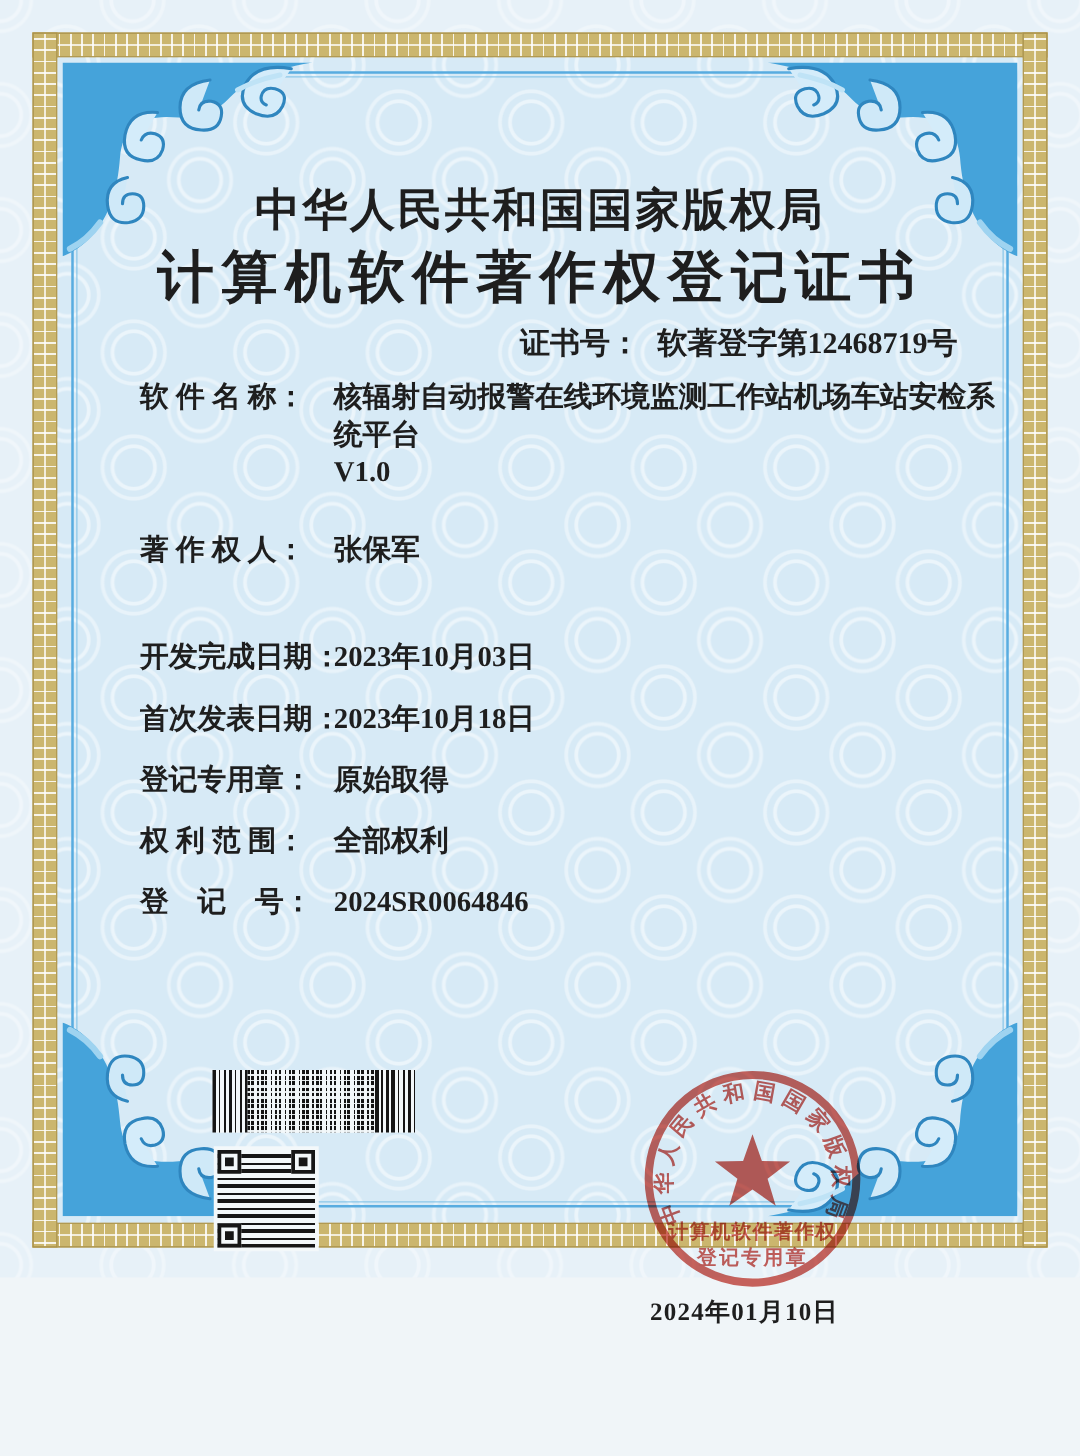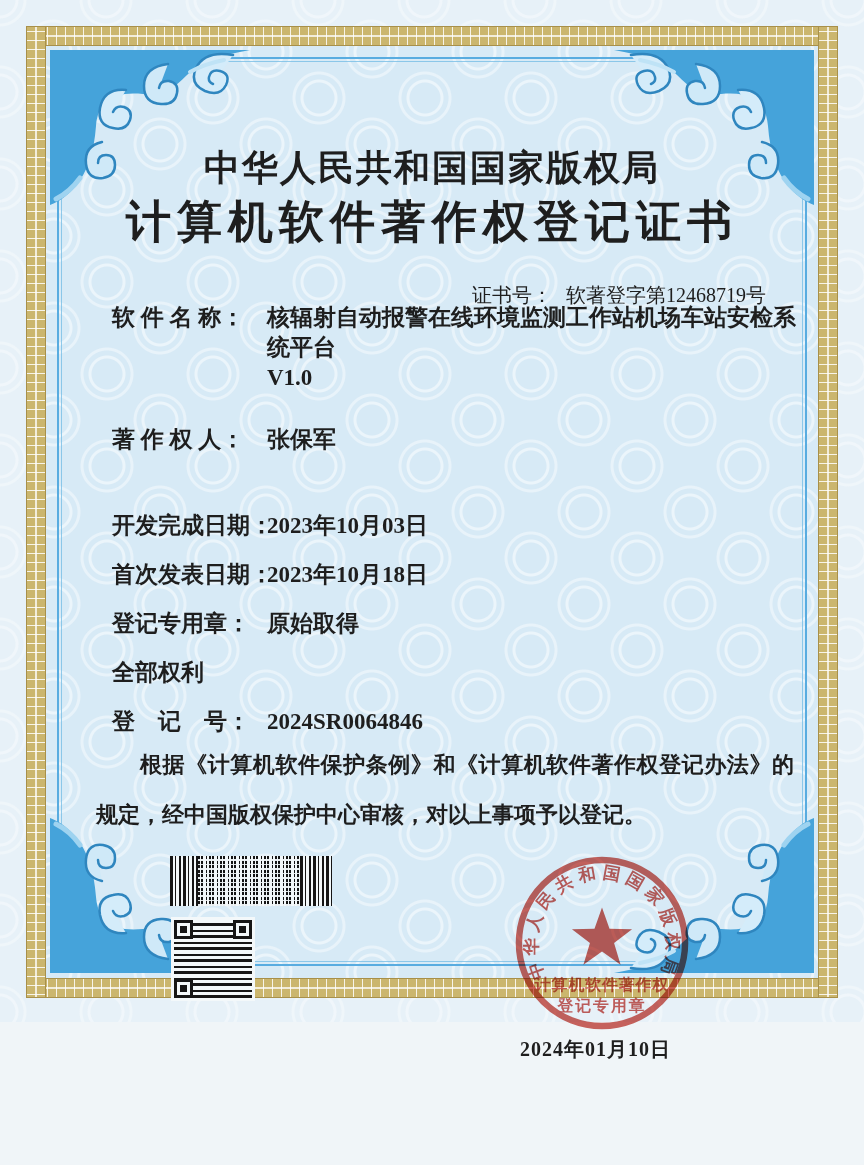--- a/index.html
+++ b/index.html
@@ -53,21 +53,21 @@
   .corner{position:absolute;width:200px;height:155px;pointer-events:none;}
   .corner.tl{left:4px;top:4px;}
   .corner.tr{right:4px;top:4px;transform:scaleX(-1);}
   .corner.bl{left:4px;bottom:5px;transform:scaleY(-1);}
   .corner.br{right:4px;bottom:5px;transform:scale(-1,-1);}
 
   
   .abs{position:absolute;color:#1e1e1e;}
   .h1{left:0;right:0;top:144px;text-align:center;font-size:36px;font-weight:700;letter-spacing:2px;}
   .h2{left:0;right:0;top:192px;text-align:center;font-size:45px;font-weight:700;letter-spacing:6px;}
-  .cert-no{top:258px;right:98px;font-size:20px;font-weight:400;margin-top:24px;}
+  .cert-no{top:258px;right:98px;font-size:24px;font-weight:700;}
   .cert-no .gap{display:inline-block;width:14px;}
   .fields{left:112px;top:303px;right:68px;font-size:23px;line-height:30px;}
   .row{display:flex;align-items:flex-start;}
   .row .lbl{flex:none;width:155px;font-weight:700;white-space:pre;}
   .row .val{flex:1;font-weight:700;}
   .row-author{margin-top:32px;}
   .row-first-gap{margin-top:56px;}
   .row-spread{margin-top:19px;}
   .version-line{display:block;}
   .paragraph{
@@ -177,29 +177,29 @@
     </div>
     <div class="row row-spread">
       <span class="lbl">首次发表日期：</span>
       <span class="val">2023年10月18日</span>
     </div>
     <div class="row row-spread">
       <span class="lbl">登记专用章：</span>
       <span class="val">原始取得</span>
     </div>
     <div class="row row-spread">
+      <span class="lbl">权 利 范 围：</span>
       <span class="val">全部权利</span>
     </div>
     <div class="row row-spread">
       <span class="lbl">登　记　号：</span>
       <span class="val">2024SR0064846</span>
     </div>
   </div>
 
-  <div class="abs paragraph">根据《计算机软件保护条例》和《计算机软件著作权登记办法》的规定，经中国版权保护中心审核，对以上事项予以登记。</div>
 
   <div class="barcode">
     <div class="bc-side bc-l"></div>
     <div class="bc-mid"></div>
     <div class="bc-side bc-r"></div>
   </div>
 
   <div class="qr">
     <div class="qr-noise"></div>
     <div class="qr-finder qf-tl"></div>

